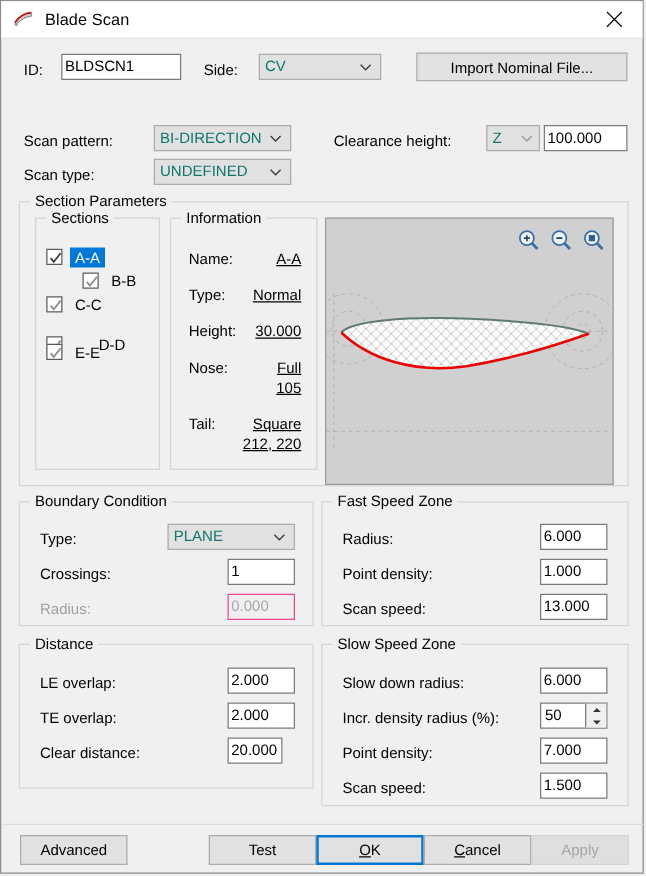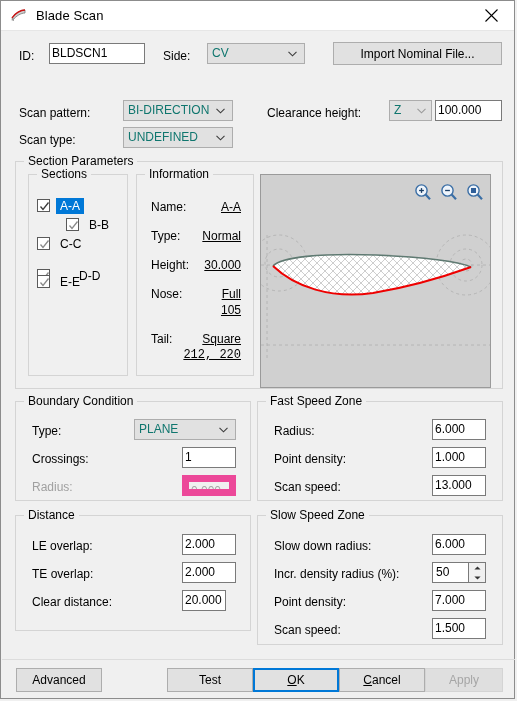--- a/index.html
+++ b/index.html
@@ -79,21 +79,21 @@
     font-size: 12px;
     color: #000;
     padding: 0 2px;
     line-height: 19px;
     height: 21px;
     white-space: nowrap;
     overflow: hidden;
   }
   .textbox.disabled {
     background: #f0f0f0;
-    border: 7px solid #ec4899;
+    border: 1px solid #ec4899;
     color: #a6a6a6;
   }
   .combo {
     position: absolute;
     box-sizing: border-box;
     background: #e1e1e1;
     border: 1px solid #adadad;
     height: 21px;
     font-size: 12px;
     color: #0f766e;
@@ -372,21 +372,21 @@
 
       <span class="info-key" style="left:14px; top:83px;">Height:</span>
       <span class="info-val" style="right:12px; top:83px;">30.000</span>
 
       <span class="info-key" style="left:14px; top:112px;">Nose:</span>
       <span class="info-val" style="right:12px; top:112px;">Full</span>
       <span class="info-val" style="right:12px; top:128px;">105</span>
 
       <span class="info-key" style="left:14px; top:157px;">Tail:</span>
       <span class="info-val" style="right:12px; top:157px;">Square</span>
-      <span class="info-val" style="right:12px; top:173px;font-family:Liberation Mono, monospace;">212, 220</span>
+      <span class="info-val" style="right:12px; top:173px;">212, 220</span>
     </div>
 
     <div class="preview" style="left:244px; top:12px; width:231px; height:214px;">
       <svg width="229" height="212" viewBox="0 0 229 212" style="display:block;">
         <defs>
           <pattern id="hatch" width="8" height="8" patternUnits="userSpaceOnUse">
             <rect width="8" height="8" fill="#ffffff"></rect>
             <path d="M0,0 L8,8 M8,0 L0,8" stroke="#b9b9b9" stroke-width="0.7"></path>
           </pattern>
           <clipPath id="blade-clip">

